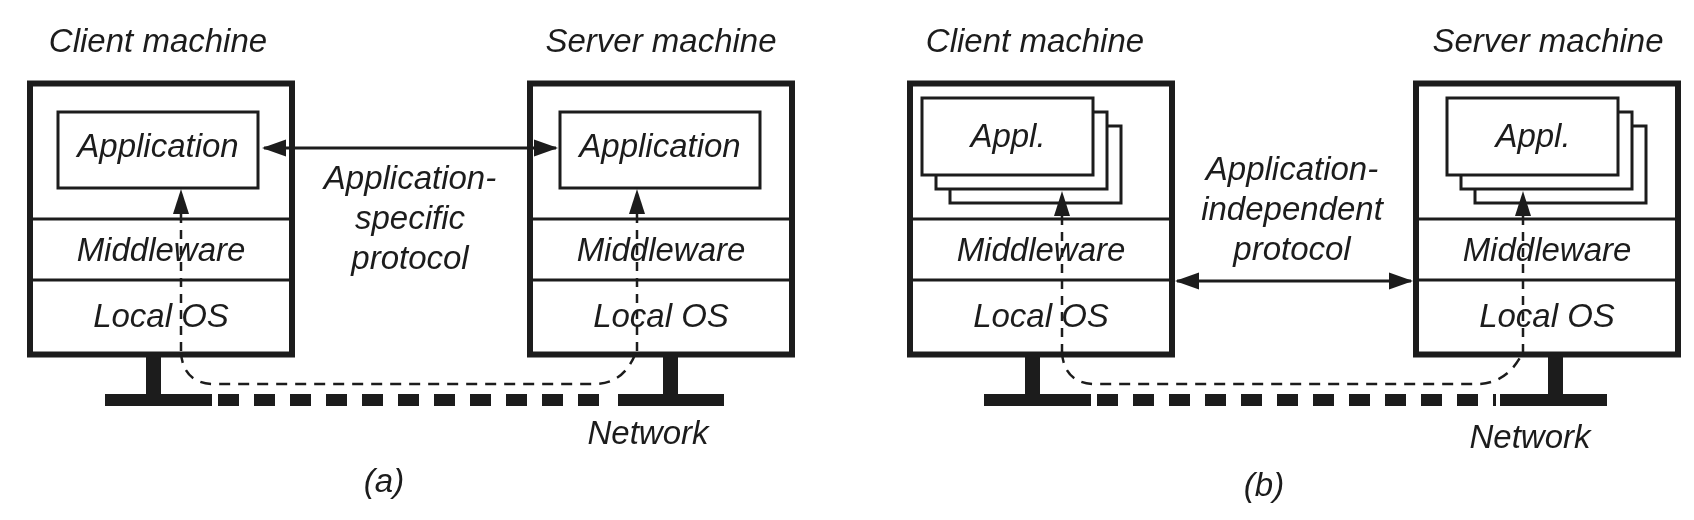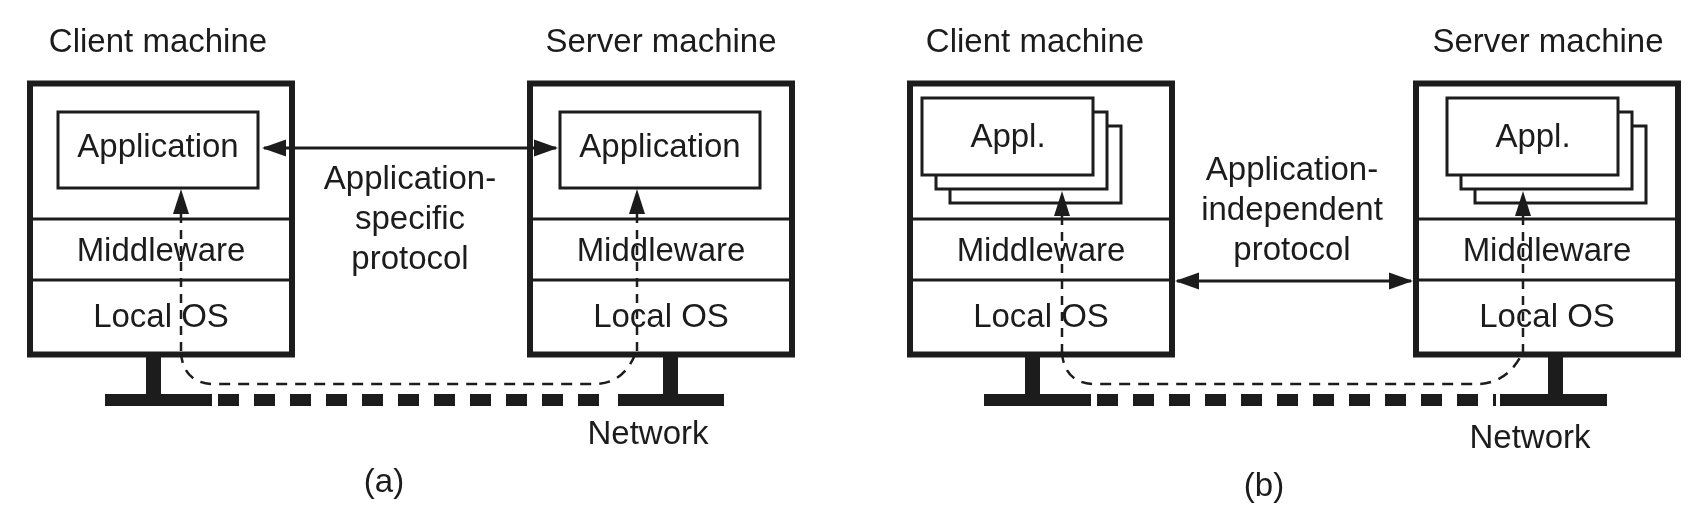--- a/index.html
+++ b/index.html
@@ -2,20 +2,21 @@
 <html style="--ink: #1c1c1c; --paper: #ffffff;"><head>
 <meta charset="utf-8">
 <style>
   :root { --ink: #1c1c1c; --paper: #ffffff; }
   html, body { margin: 0; padding: 0; background: var(--paper); }
   .figure {
     position: relative;
     width: 1694px; height: 520px;
     background: var(--paper);
     font-family: "Liberation Sans", sans-serif;
+    font-style: italic;
   }
   svg { display: block; }
   svg text {
     font-family: "Liberation Sans", sans-serif;
     font-size: 33px;
     fill: var(--ink);
   }
   .outline { fill: none; stroke: var(--ink); }
   .machine  { stroke-width: 6; }
   .appbox   { fill: var(--paper); stroke: var(--ink); stroke-width: 3; }

